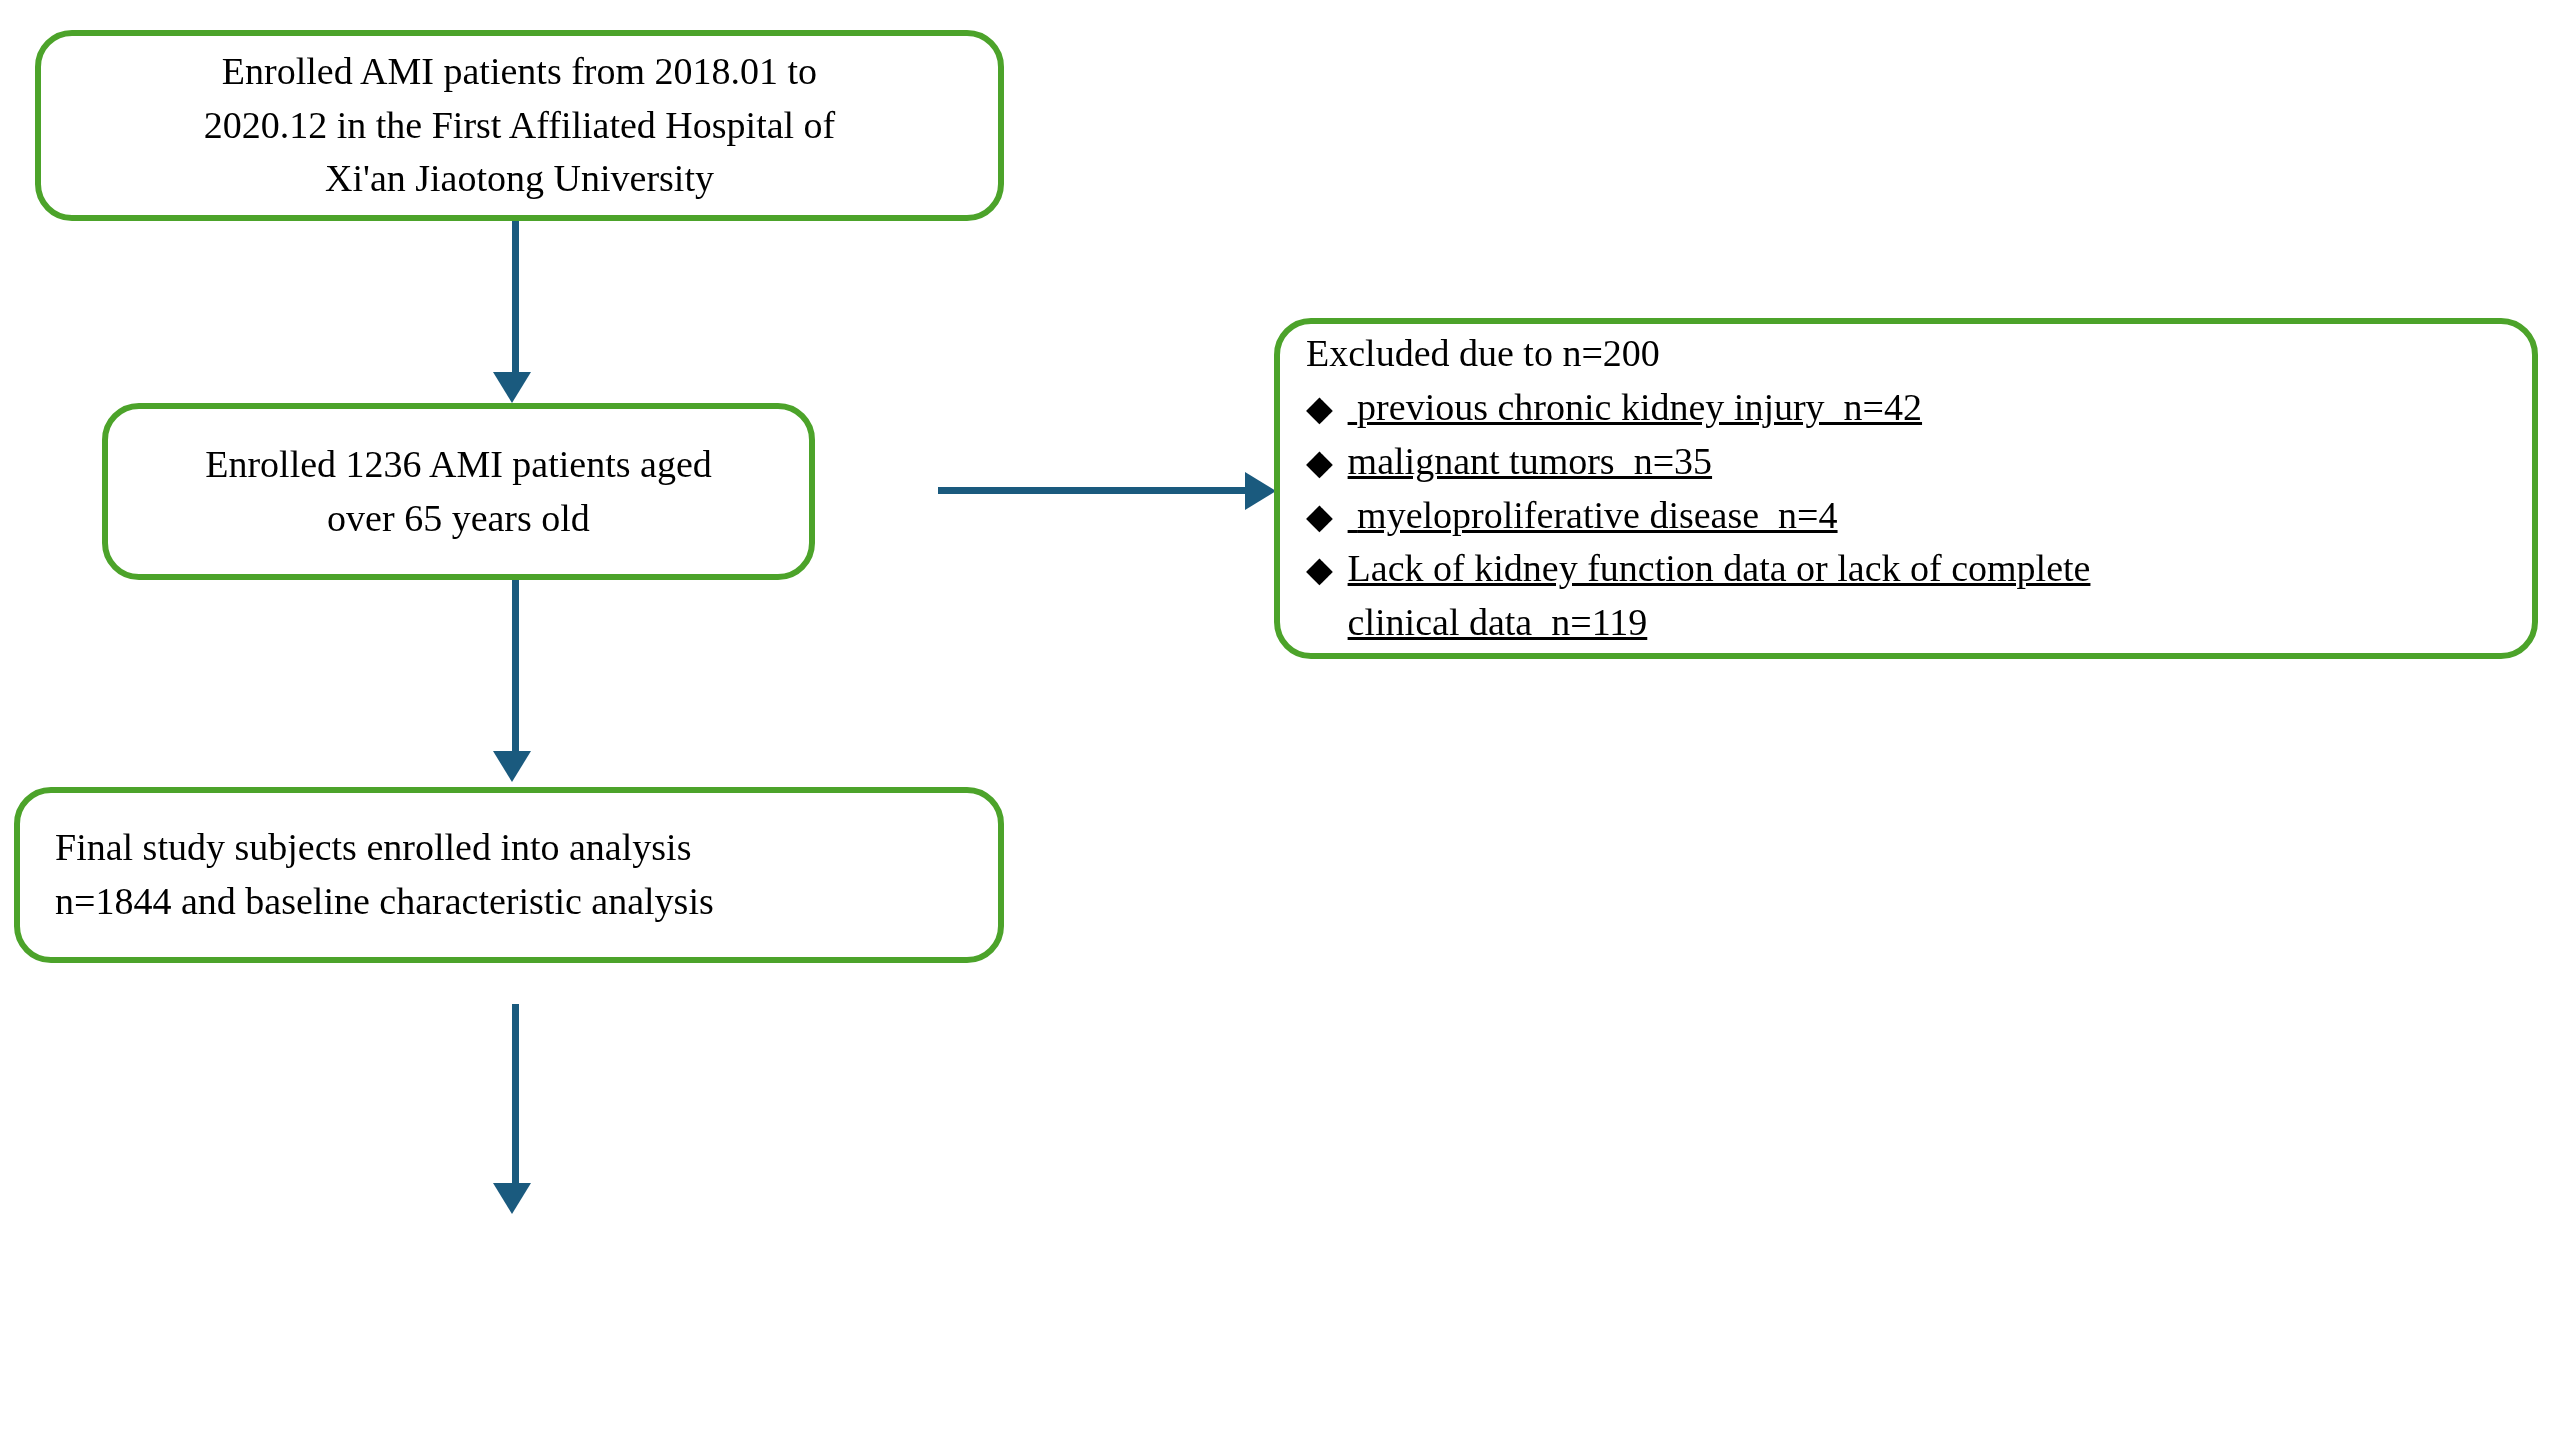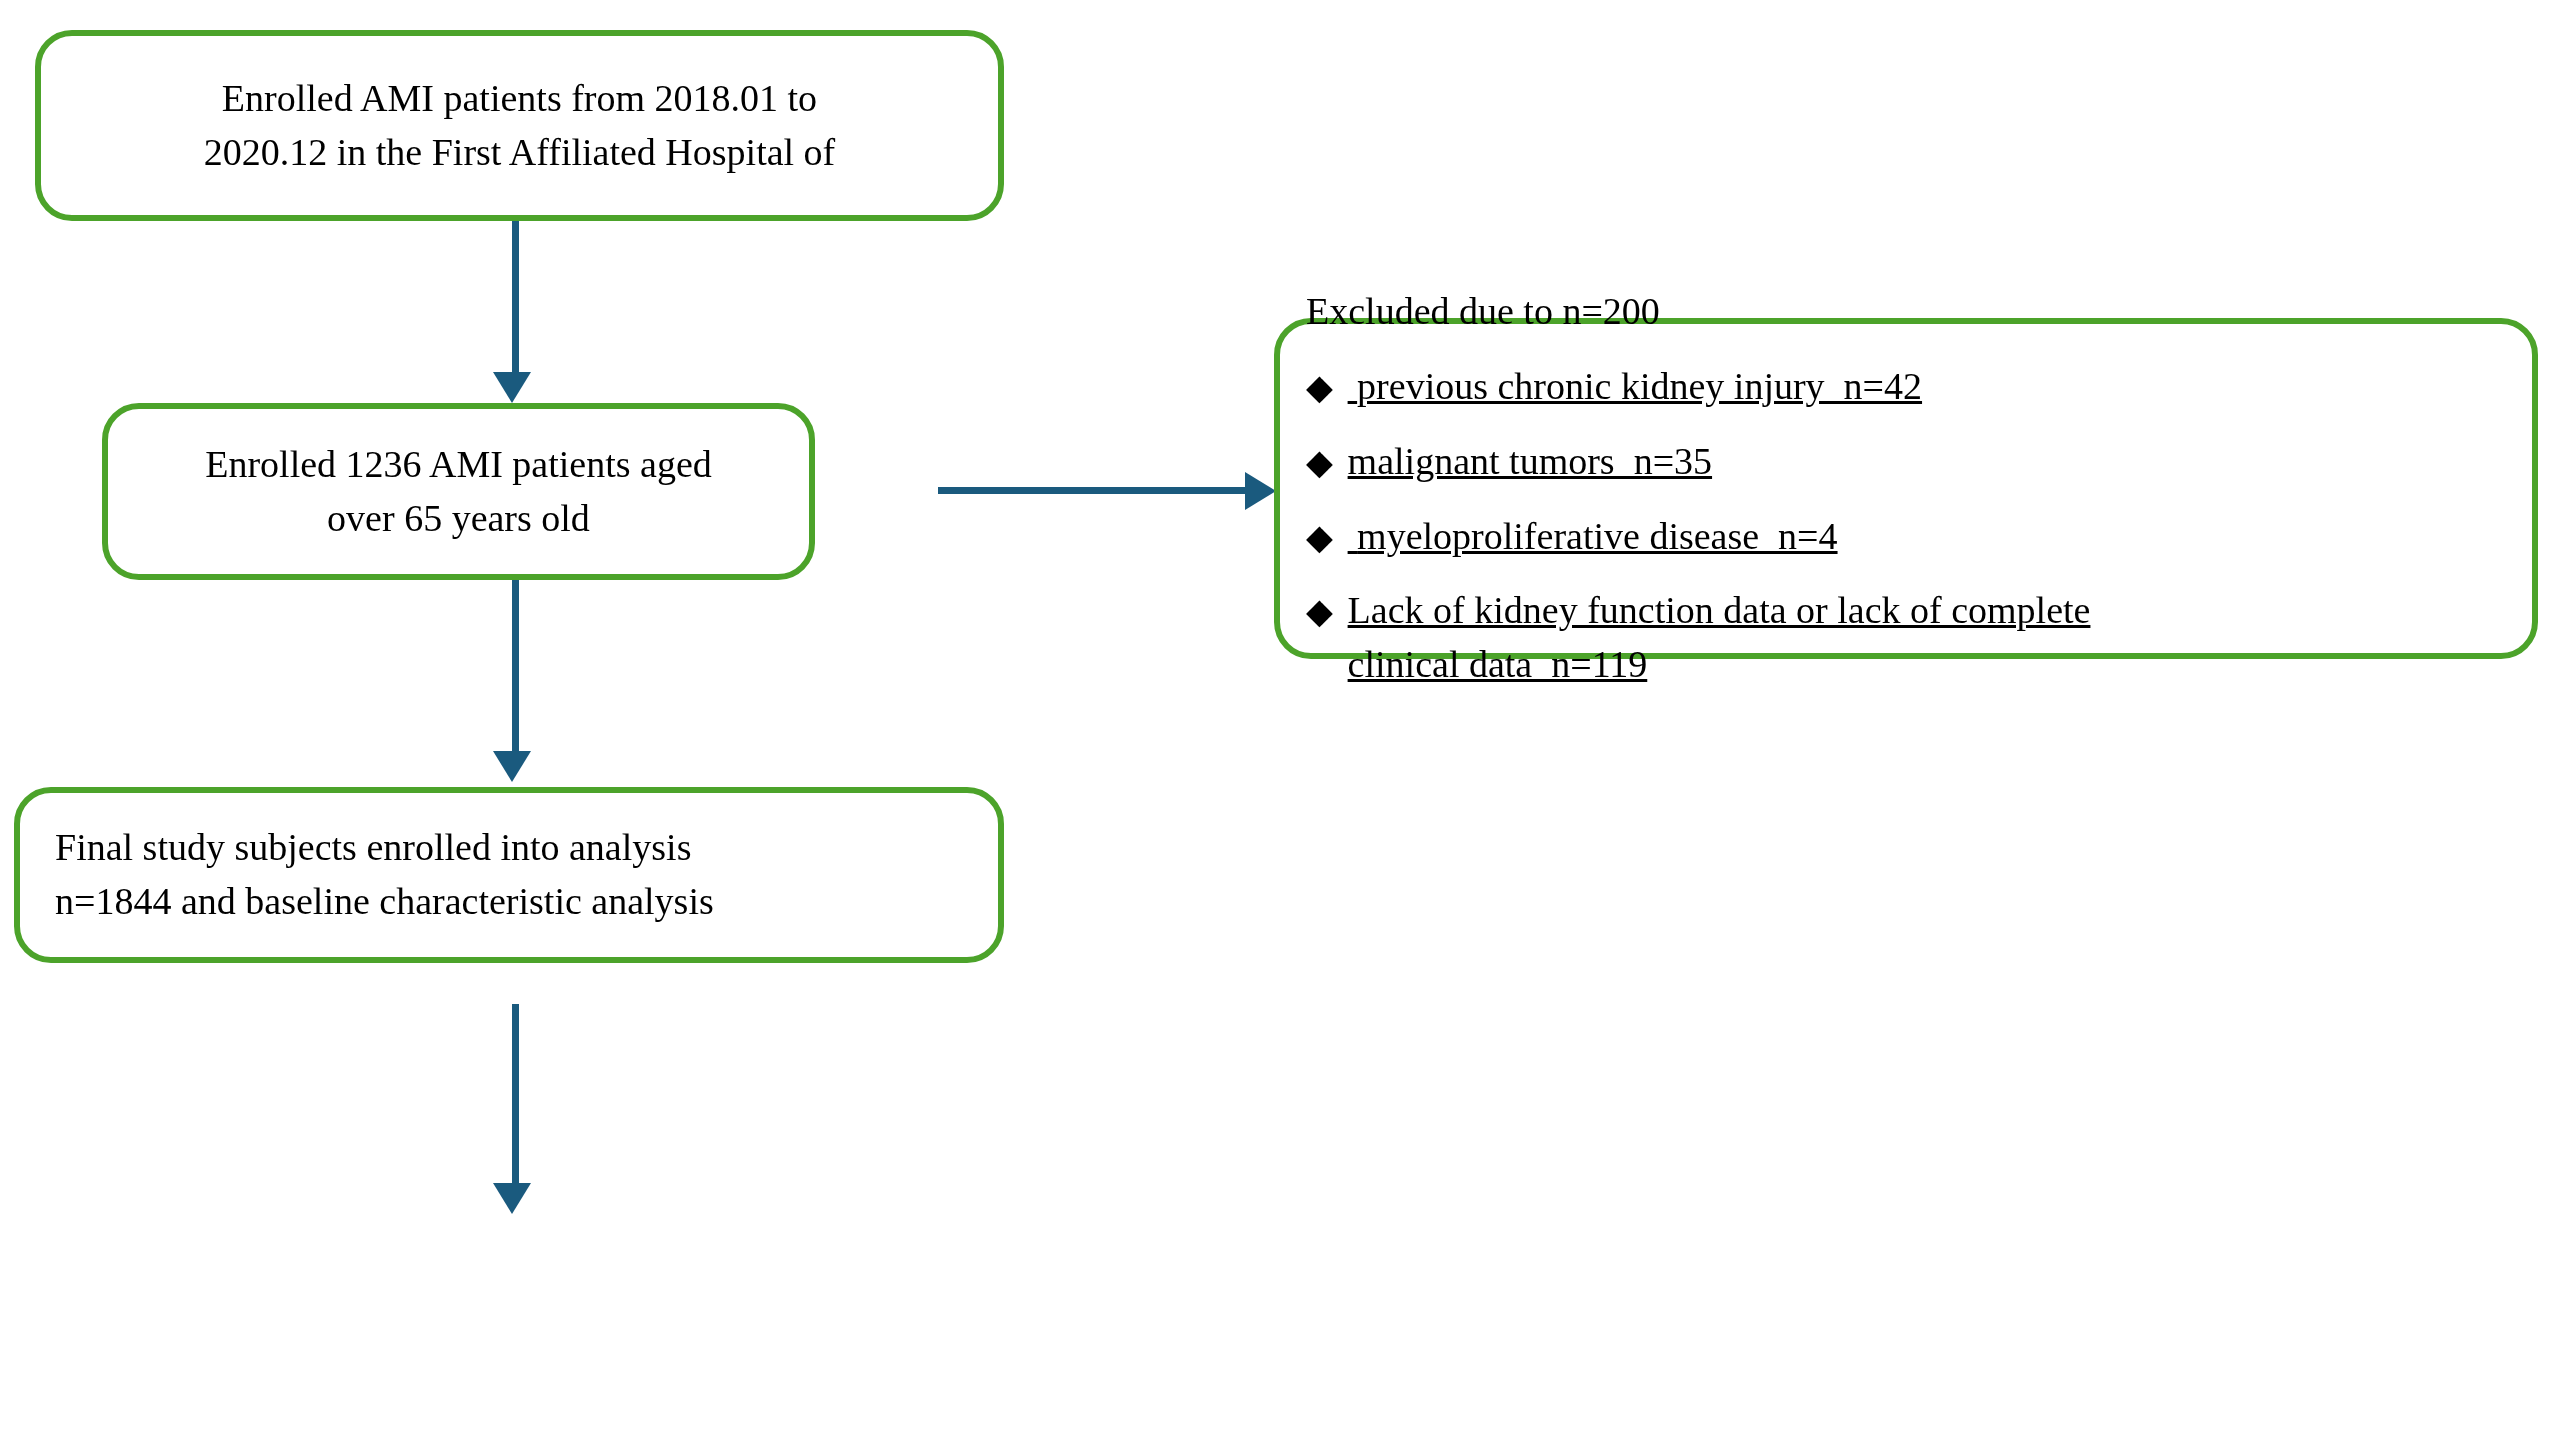--- a/index.html
+++ b/index.html
@@ -30,21 +30,20 @@
     font-size: 38px;
     line-height: 1.42;
   }
   .node.center {
     align-items: center;
     text-align: center;
   }
   .node.left {
     align-items: flex-start;
     text-align: left;
-    gap: 21px;
   }
   .node .line {
     display: block;
     white-space: pre;
   }
 
   
   #node-enrollment-source { left: 35px;   top: 30px;   width: 969px; height: 191px; }
   #node-enrolled-cohort   { left: 102px;   top: 403px;  width: 713px;  height: 177px; }
   #node-exclusions        { left: 1274px; top: 318px;  width: 1264px; height: 341px;
@@ -112,20 +111,21 @@
   #conn-2-excl-head { left: 1245px; top: 472px; }
 </style>
 </head>
 <body>
 
 <div id="canvas">
 
   <div class="node center" id="node-enrollment-source">
     <span class="line">Enrolled AMI patients from 2018.01 to</span>
     <span class="line">2020.12 in the First Affiliated Hospital of</span>
+    <span class="line">Xi'an Jiaotong University</span>
   </div>
 
   <div class="conn conn-line-v" id="conn-1-2-line"></div>
   <div class="conn arrow-down" id="conn-1-2-head"></div>
 
   <div class="node center" id="node-enrolled-cohort">
     <span class="line">Enrolled 1236 AMI patients aged</span>
     <span class="line">over 65 years old</span>
   </div>
 

